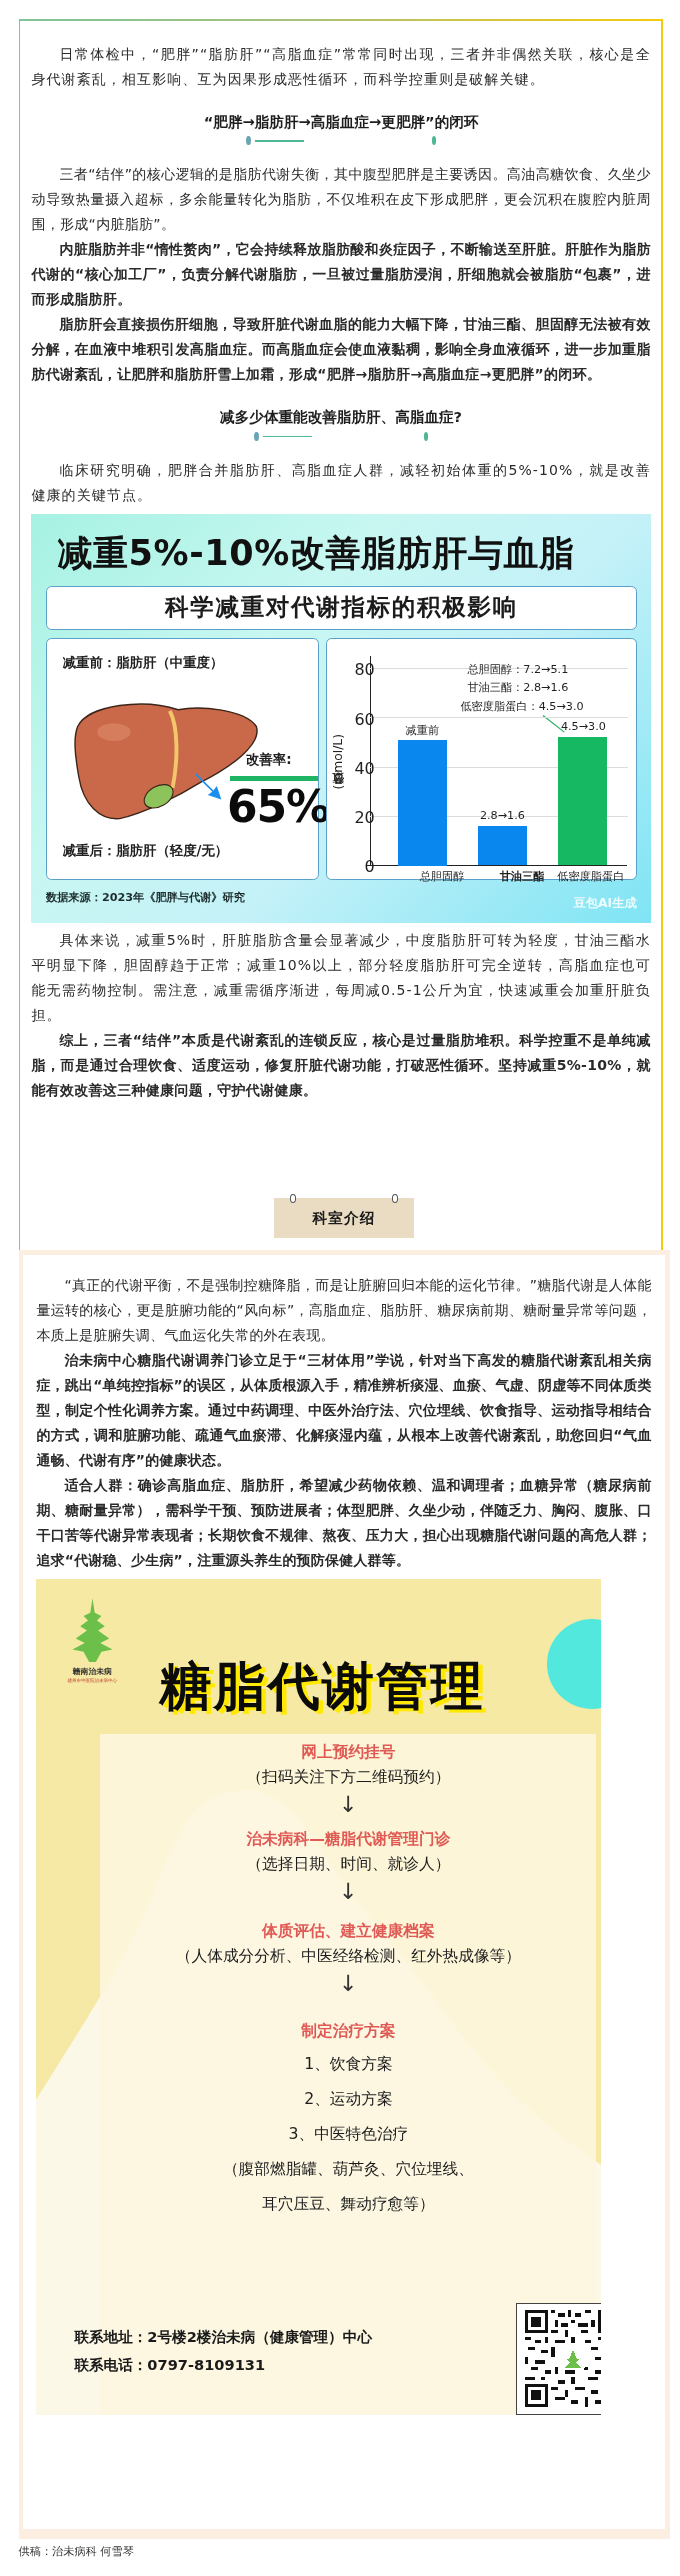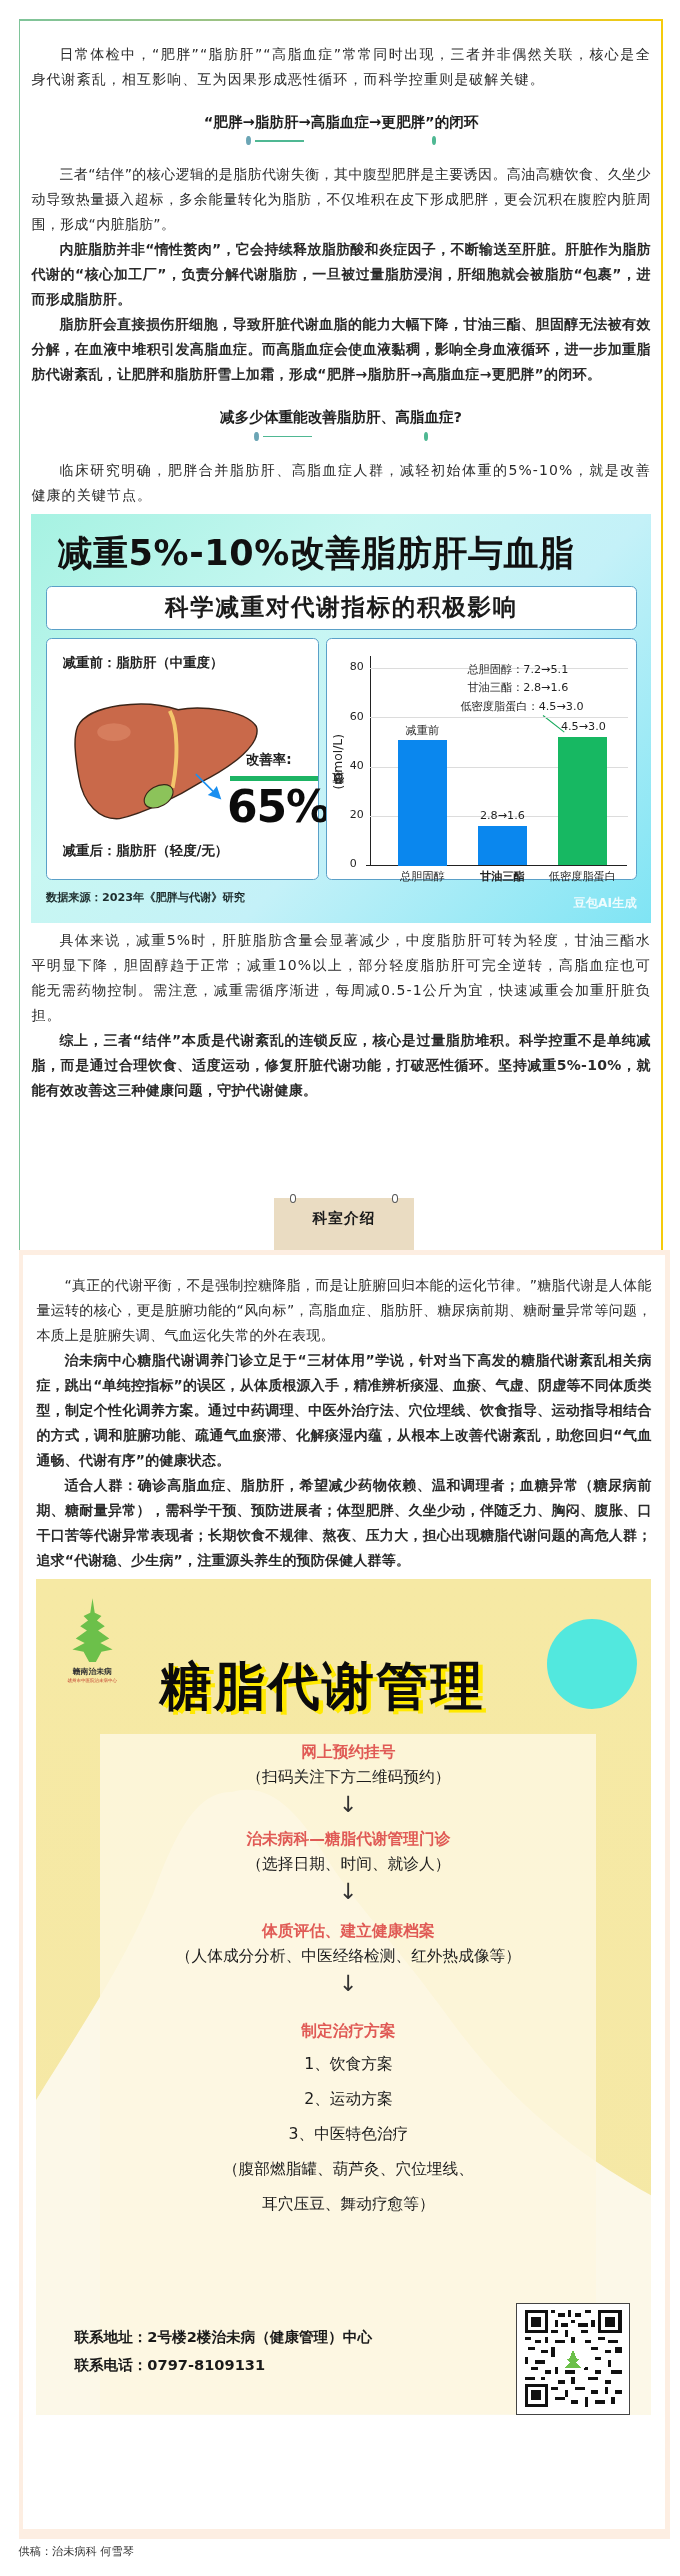--- a/index.html
+++ b/index.html
@@ -37,41 +37,41 @@
   .rate-lbl { position: absolute; left: 199px; top: 112px; font-size: 13.4px; font-weight: bold; color: #222; }
   .rate-bar { position: absolute; left: 183px; top: 137px; width: 88px; height: 4.5px; background: #1db464; }
   .rate-val { position: absolute; left: 180px; top: 142px; font-size: 44px; font-weight: bold; color: #0b0b0b; letter-spacing: -1.1px; }
   .arrow-blue { position: absolute; left: 146px; top: 130px; width: 34px; height: 34px; }
   .info-src { position: absolute; left: 14.6px; top: 376px; font-size: 11.2px; font-weight: bold; color: #1d2d2d; }
   .watermark { position: absolute; right: 14.6px; top: 381px; font-size: 12.3px; font-weight: bold; color: rgba(255,255,255,0.85); }
 
   
   .chart { position: absolute; left: 0; top: 0; width: 309px; height: 240px; }
   .ylabel { position: absolute; left: 2.2px; top: 95px; width: 17px; font-size: 12.3px; color: #222; writing-mode: vertical-rl; transform: rotate(180deg); white-space: nowrap; }
-  .ytick { position: absolute; left: 22.4px; width: 25px; text-align: left; font-size: 11px; color: #1f1f1f; }
+  .ytick { position: absolute; left: 22.4px; width: 25px; text-align: right; font-size: 16px; color: #1f1f1f; }
   .grid { position: absolute; left: 43px; width: 258px; height: 0.6px; background: #dcdcdc; }
   .yaxis { position: absolute; left: 43px; top: 17px; width: 1.1px; height: 209px; background: #222; }
   .xaxis { position: absolute; left: 39px; top: 226px; width: 261px; height: 1.1px; background: #222; }
   .bar { position: absolute; width: 49px; }
   .bar-lbl { position: absolute; width: 90px; text-align: center; font-size: 11.2px; color: #1f1f1f; }
-  .xcat { position: absolute; top: 230px; width: 84px; text-align: center; font-size: 11.2px; color: #1f1f1f; }
+  .xcat { position: absolute; top: 230px; width: 84px; text-align: right; font-size: 11.2px; color: #1f1f1f; }
   .legend-line { position: absolute; font-size: 11.2px; color: #1f1f1f; white-space: nowrap; }
   .leader { position: absolute; left: 216px; top: 76px; width: 27px; height: 1.1px; background: #14a85a; transform: rotate(38deg); transform-origin: left center; }
 
   
-  .tag { position: absolute; left: 274px; top: 1198px; width: 140px; height: 56px; background: #eadcc2; text-align: center; font-size: 14.6px; font-weight: bold; line-height: 40px; color: #1a1a1a; letter-spacing: 1.1px; }
+  .tag { position: absolute; left: 274px; top: 1198px; width: 140px; height: 40px; background: #eadcc2; text-align: center; font-size: 14.6px; font-weight: bold; line-height: 40px; color: #1a1a1a; letter-spacing: 1.1px; }
   .tag .ring { position: absolute; top: -4.5px; width: 6.7px; height: 9px; border: 0.8px solid #555; border-radius: 50%; background: #fff; }
 
   
   .card2 { position: absolute; left: 18.5px; top: 1250px; width: 651px; height: 1289px; background: #fdeee2; padding: 4.5px 4.5px 10px 4.5px; }
   .card2-inner { width: 100%; height: 100%; background: #fff; padding: 18px 13.4px 0 13.4px; }
   .card2 .p { letter-spacing: 0.2px; }
 
   
-  .poster { position: relative; width: 615px; height: 836px; margin-top: 6.7px;
+  .poster { position: relative; width: 565px; height: 836px; margin-top: 6.7px;
     background: linear-gradient(180deg, #f6e9a4 0%, #f5e8a6 100%); overflow: hidden; }
   .poster .mountain { position: absolute; left: 0; top: 0; width: 615px; height: 836px; }
   .logo { position: absolute; left: 22.4px; top: 17px; width: 67px; text-align: center; }
   .logo-name { font-size: 7.8px; font-weight: bold; color: #333; margin-top: 1.1px; }
   .logo-sub { font-size: 4.5px; color: #c0392b; margin-top: 1.1px; }
   .poster-title { position: absolute; left: 123px; top: 73px; font-size: 52px; font-weight: bold; color: #0b0b0b; letter-spacing: 2.2px; text-shadow: 4.5px 3.4px 0 #ffe900; }
   .circle { position: absolute; left: 511px; top: 40px; width: 90px; height: 90px; border-radius: 50%; background: #52e8de; }
   .flow { position: absolute; left: 64px; top: 155px; width: 496px; height: 680px; background: rgba(253,247,224,0.85); }
   .flow-inner { position: absolute; left: 0; top: 0; width: 100%; text-align: center; }
   .step-t { font-size: 15.7px; font-weight: bold; color: #e05a55; margin-top: 0; line-height: 22.4px; }

